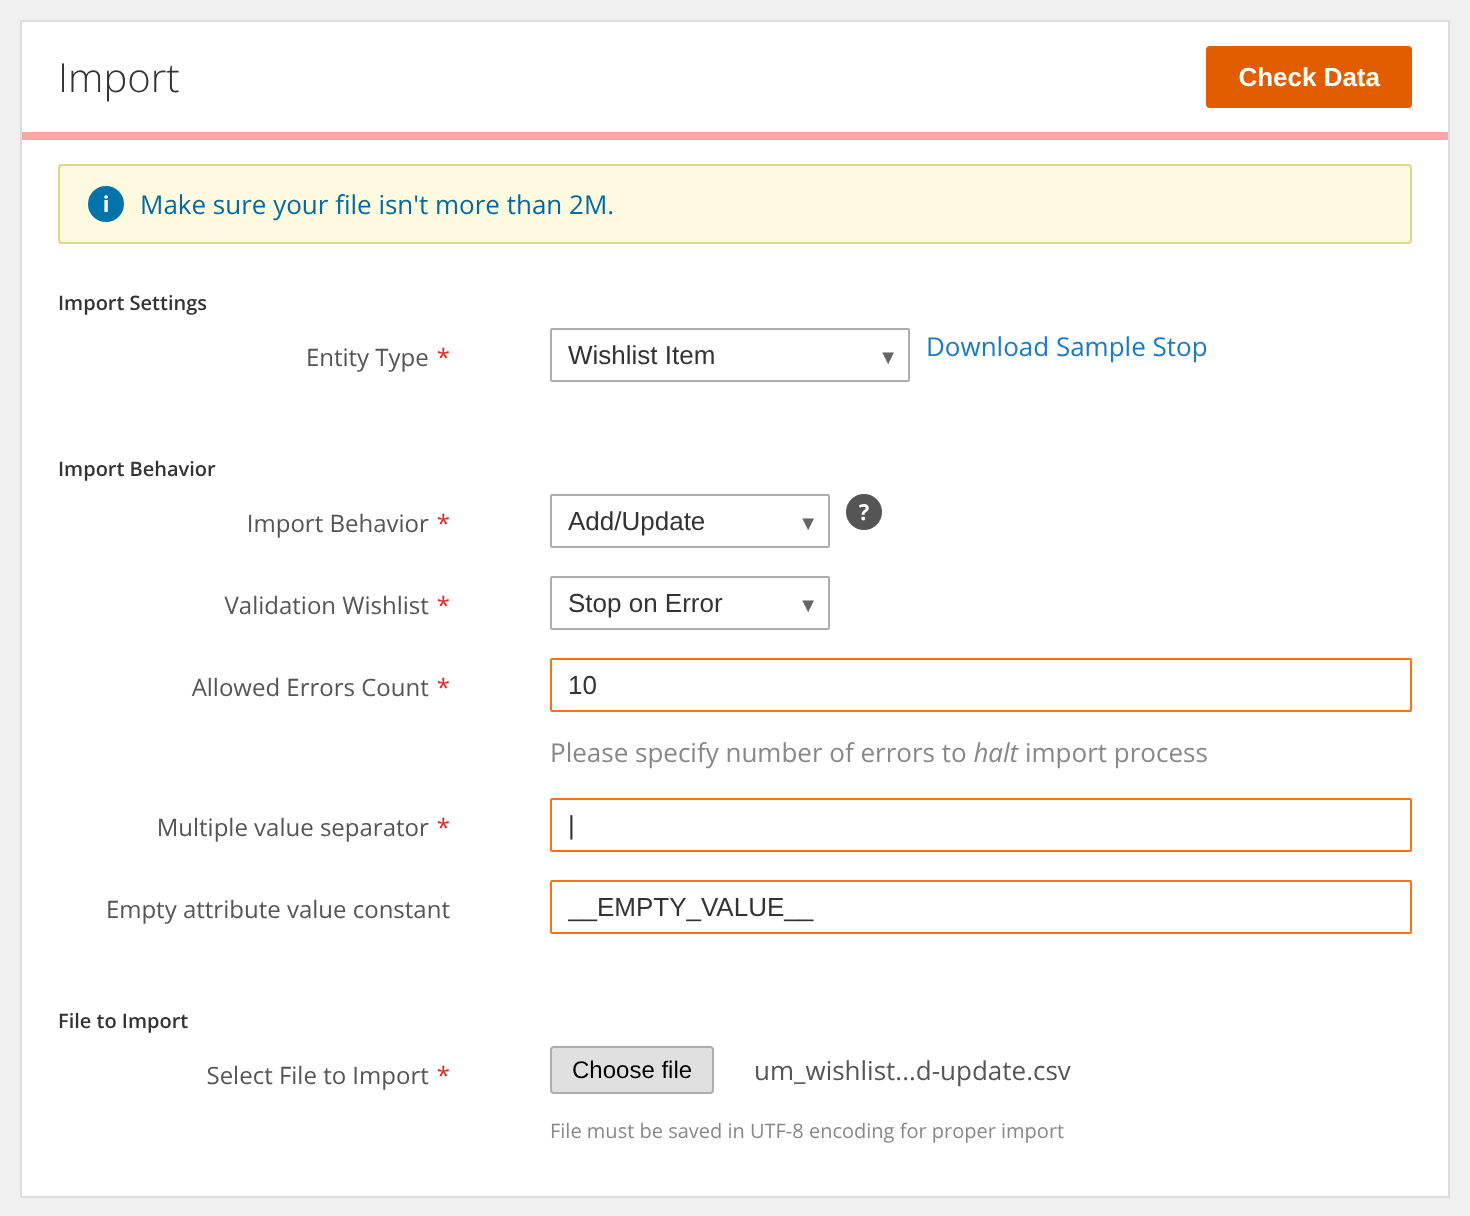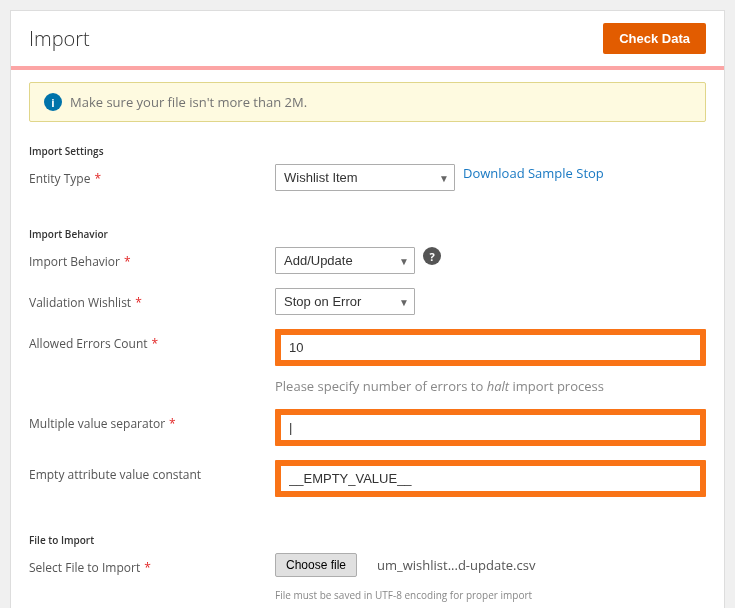--- a/index.html
+++ b/index.html
@@ -59,35 +59,36 @@
       background: #0073aa;
       border-radius: 50%;
       color: #fff;
       display: flex;
       align-items: center;
       justify-content: center;
       font-size: 11px;
       font-weight: bold;
       flex-shrink: 0;
     }
-    .info-text { color: #737373; font-size: 13px; text-align: center; }
+    .info-text { color: #0369a1; font-size: 13px; text-align: center; }
     .section-title {
       font-size: 10px;
       font-weight: 600;
       padding: 10px 18px 6px 18px;
       color: #333;
     }
     .form-content { padding: 0 18px 12px 18px; }
     .form-row {
       display: flex;
       align-items: flex-start;
       margin-bottom: 14px;
     }
     .form-label {
       width: 210px;
+      text-align: right;
       padding-right: 14px;
       padding-top: 6px;
       color: #555;
       font-size: 12px;
       flex-shrink: 0;
     }
     .form-label .required {
       color: #e22626;
       margin-left: 4px;
     }
@@ -128,21 +129,21 @@
       border-radius: 50%;
       color: #fff;
       display: flex;
       align-items: center;
       justify-content: center;
       font-size: 11px;
       font-weight: bold;
       cursor: pointer;
     }
     .form-input {
-      border: 6px solid #f97316;
+      border: 1px solid #f97316;
       padding: 5px 8px;
       font-size: 13px;
       color: #333;
       width: 100%;
       max-width: 460px;
       border-radius: 1px;
     }
     .hint-text {
       color: #888;
       font-size: 13px;

